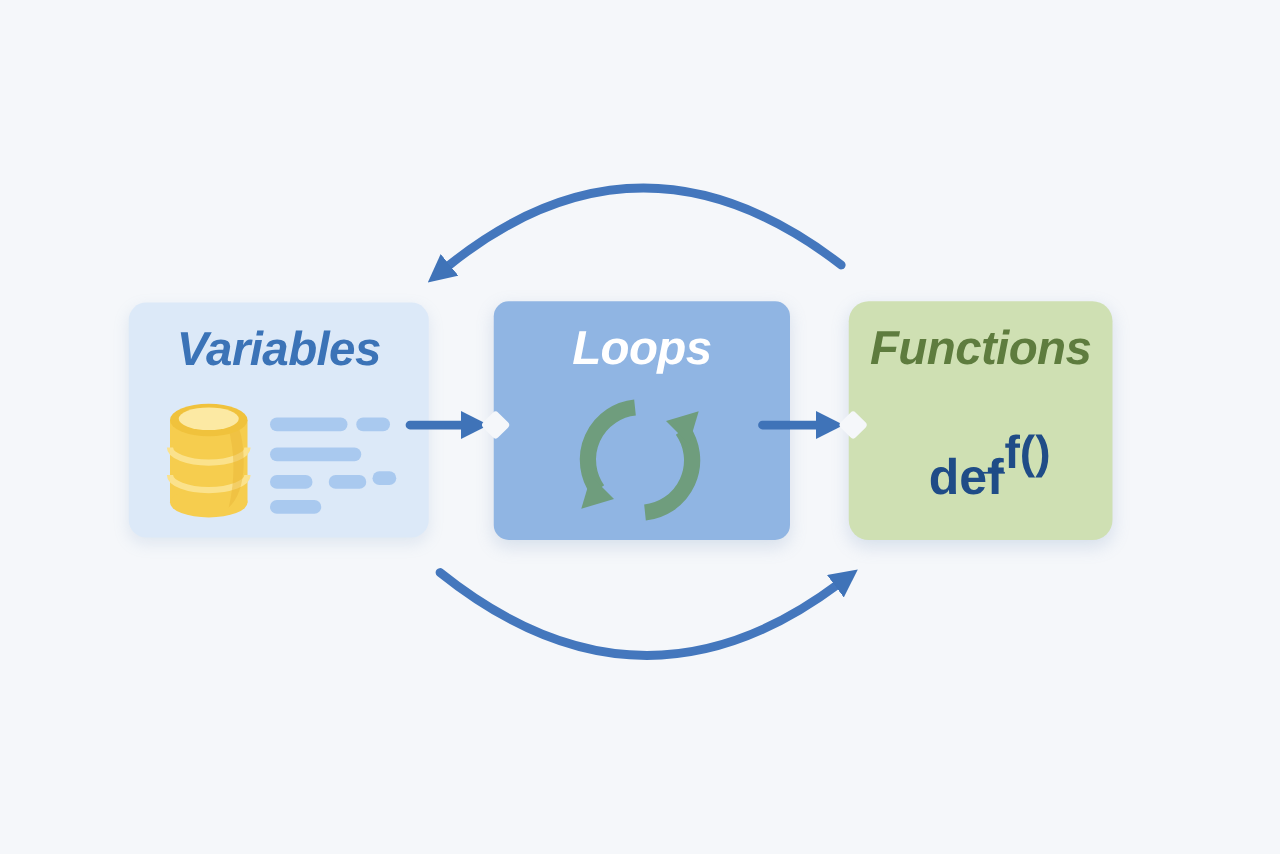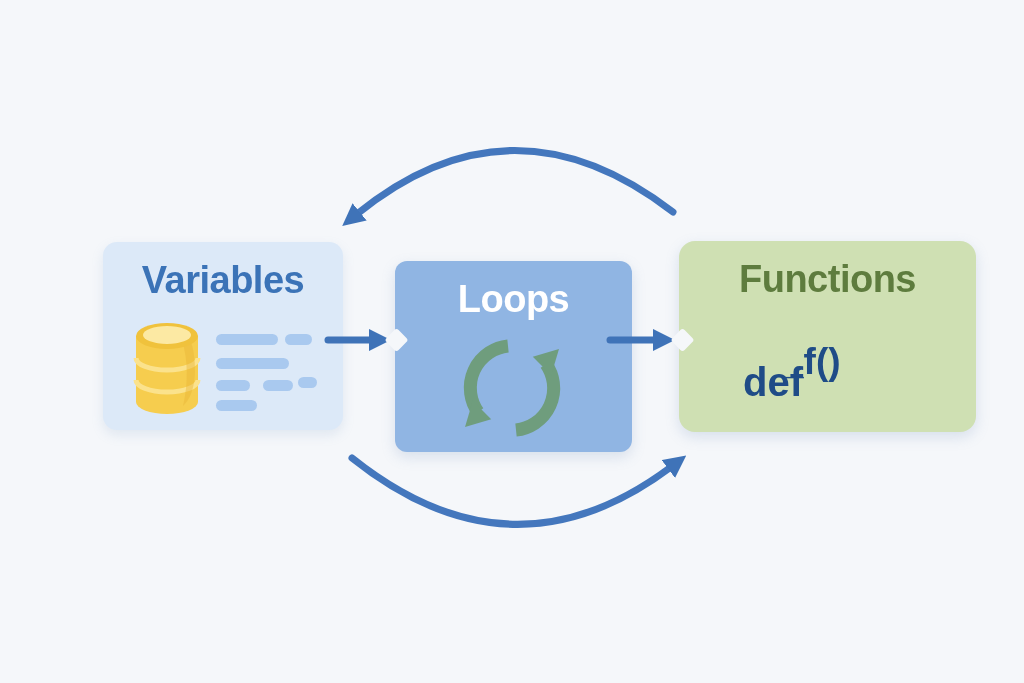--- a/index.html
+++ b/index.html
@@ -13,30 +13,30 @@
     position:absolute;
     box-shadow:0 5px 14px rgba(110,140,185,.22);
   }
   .box-variables{
     left:103px;top:242px;width:240px;height:188px;
     background:#dce9f8;border-radius:14px;
     box-shadow:0 5px 12px rgba(130,160,200,.18);
   }
   .box-loops{
     left:395px;top:241px;width:237px;height:191px;
-    background:#90b5e3;border-radius:12px;margin-top:20px;
+    background:#90b5e3;border-radius:12px;
   }
   .box-functions{
-    left:679px;top:241px;width:297px;height:191px;
+    left:679px;top:241px;width:211px;height:191px;
     background:#cfe0b3;border-radius:16px;
   }
   .box-title{
     position:absolute;left:0;top:19px;width:100%;
     text-align:center;font-size:38px;font-weight:700;
-    letter-spacing:-0.5px;line-height:1;
+    letter-spacing:-0.5px;line-height:1;font-style:italic;
   }
   .title-variables{color:#3b73b7;}
   .title-loops{color:#ffffff;}
   .title-functions{color:#5e7c3e;}
   .db-icon{position:absolute;left:25px;top:74px;width:78px;height:100px;}
   .pill{
     position:absolute;height:11px;border-radius:6px;background:#a9c9ef;
   }
   .loop-icon{position:absolute;left:57px;top:72px;width:120px;height:110px;}
   .code-keyword{

